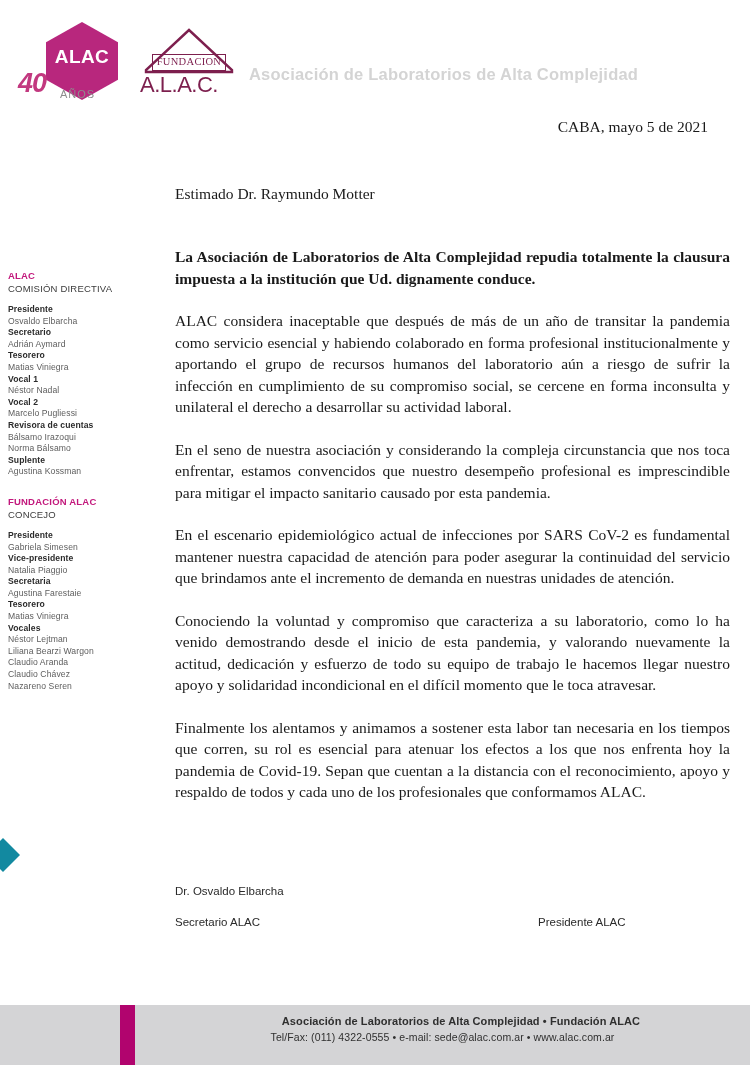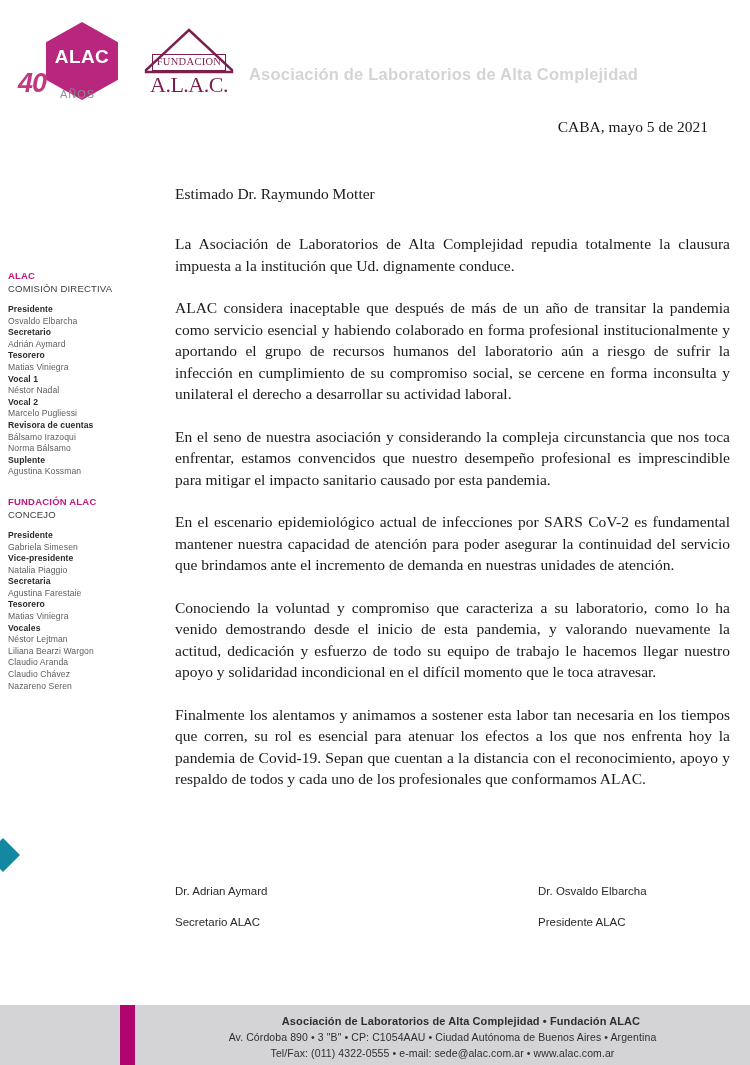--- a/index.html
+++ b/index.html
@@ -87,24 +87,24 @@
     font-size: 10.5px;
     line-height: 14px;
     color: #7d1f4e;
     font-family: "Liberation Serif", serif;
     letter-spacing: 0.3px;
   }
   .fund-name {
     position: absolute;
     left: 0px; top: 44px;
     width: 98px;
-    text-align: center;
+    text-align: left;
     font-size: 22px;
     color: #7d1f4e;
-    font-family: Liberation Serif, serif;
+    font-family: Liberation Sans, sans-serif;
     letter-spacing: -0.5px;
   }
 
   #org-title {
     position: absolute;
     left: 249px; top: 65px;
     font-size: 16.5px;
     font-weight: bold;
     color: #d4d4d4;
     letter-spacing: 0.2px;
@@ -171,21 +171,21 @@
   #salutation {
     font-size: 15.5px;
     margin-top: 49px;
   }
   .para {
     font-size: 15.5px;
     line-height: 21.5px;
     text-align: justify;
     margin-top: 21px;
   }
-  #para-1 { margin-top: 30px; }
+  #para-1 { margin-top: 43px; font-weight: bold; }
 
   
   #signatures {
     position: absolute;
     left: 175px; top: 885px;
     width: 520px;
     font-family: "Liberation Sans", sans-serif;
   }
   .sig-row {
     display: flex;
@@ -304,29 +304,27 @@
       <div class="para">ALAC considera inaceptable que después de más de un año de transitar la pandemia como servicio esencial y habiendo colaborado en forma profesional institucionalmente y aportando el grupo de recursos humanos del laboratorio aún a riesgo de sufrir la infección en cumplimiento de su compromiso social, se cercene en forma inconsulta y unilateral el derecho a desarrollar su actividad laboral.</div>
       <div class="para">En el seno de nuestra asociación y considerando la compleja circunstancia que nos toca enfrentar, estamos convencidos que nuestro desempeño profesional es imprescindible para mitigar el impacto sanitario causado por esta pandemia.</div>
       <div class="para">En el escenario epidemiológico actual de infecciones por SARS CoV-2 es fundamental mantener nuestra capacidad de atención para poder asegurar la continuidad del servicio que brindamos ante el incremento de demanda en nuestras unidades de atención.</div>
       <div class="para">Conociendo la voluntad y compromiso que caracteriza a su laboratorio, como lo ha venido demostrando desde el inicio de esta pandemia, y valorando nuevamente la actitud, dedicación y esfuerzo de todo su equipo de trabajo le hacemos llegar nuestro apoyo y solidaridad incondicional en el difícil momento que le toca atravesar.</div>
       <div class="para">Finalmente los alentamos y animamos a sostener esta labor tan necesaria en los tiempos que corren, su rol es esencial para atenuar los efectos a los que nos enfrenta hoy la pandemia de Covid-19. Sepan que cuentan a la distancia con el reconocimiento, apoyo y respaldo de todos y cada uno de los profesionales que conformamos ALAC.</div>
     </div>
 </div>
 
 <div id="signatures">
   <div class="sig-row">
-    <div class="sig-col-left">Dr. Adrian Aymard</div>
     <div class="sig-col-right">Dr. Osvaldo Elbarcha</div>
   </div>
   <div class="sig-row second">
     <div class="sig-col-left">Secretario ALAC</div>
     <div class="sig-col-right">Presidente ALAC</div>
   </div>
 </div>
 
 <div id="footer">
   <div id="footer-accent"></div>
   <div id="footer-text">
     <div class="foot-line-1">Asociación de Laboratorios de Alta Complejidad • Fundación ALAC</div>
-    <div class="foot-line-2">Av. Córdoba 890 • 3 "B" • CP: C1054AAU • Ciudad Autónoma de Buenos Aires • Argentina</div>
     <div class="foot-line-3">Tel/Fax: (011) 4322-0555 • e-mail: sede@alac.com.ar • www.alac.com.ar</div>
   </div>
 </div>
 
 </body></html>

